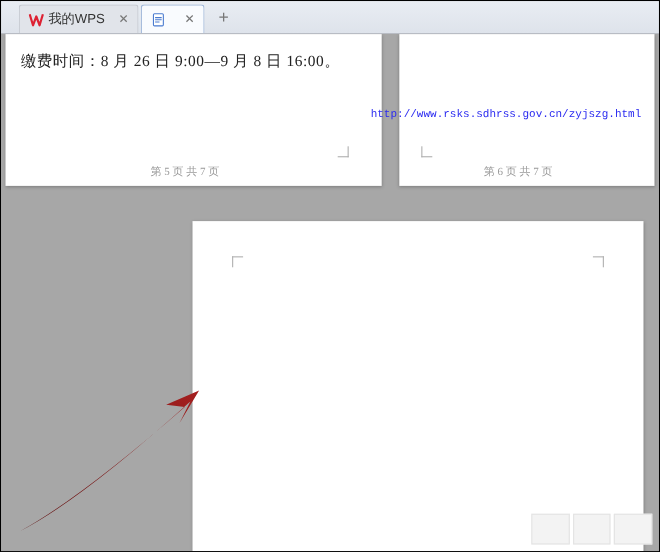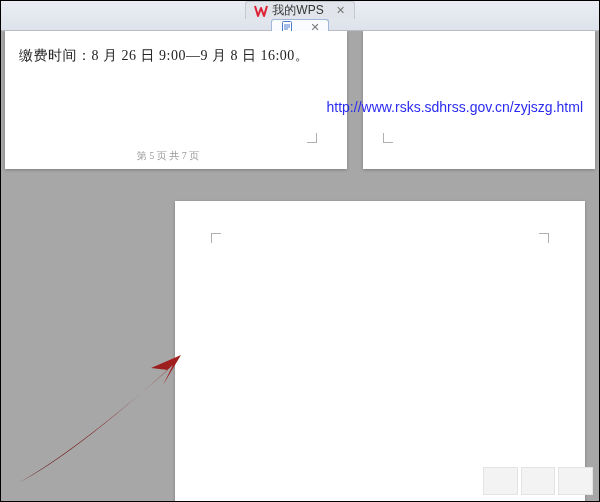--- a/index.html
+++ b/index.html
@@ -9,24 +9,23 @@
     font-family: "Microsoft YaHei", Arial, sans-serif;
     overflow: hidden;
     position: relative;
     border: 1px solid #000;
   }
   .tabbar {
     height: 30px;
     background: linear-gradient(#e9edf3, #dee3eb);
     border-bottom: 1px solid #b8bcc4;
     display: flex;
-    align-items: center;
-    padding-left: 2px;
+    align-items: flex-end;
+    padding-left: 16px;
     position: relative;
-    flex-direction: column;
   }
   .tab {
     height: 26px;
     display: flex;
     align-items: center;
     padding: 0 6px 0 8px;
     font-size: 12px;
     color: #333;
     border: 1px solid #c4c8d0;
     border-bottom: none;
@@ -74,22 +73,22 @@
     font-size:14px; color:#222; font-family: SimSun, serif;
     letter-spacing:.5px;
   }
   .footer {
     position:absolute; left:0; right:16px; bottom:6px;
     text-align:center; font-size:10px; color:#9a9a9a;
     font-family: SimSun, serif;
   }
   .p6-link {
     position:absolute; right:12px; top:68px;
-    font-size:14px; color:#2a2af0;
-    font-family: Liberation Sans, sans-serif;
+    font-size:10px; color:#2a2af0;
+    font-family: Liberation Mono, monospace;
   }
   .arrow {
     position:absolute; left:12px; bottom:16px;
     width:200px; height:150px; pointer-events:none;
   }
   .bottom-boxes {
     position:absolute; right:6px; bottom:6px; width:110px; height:28px;
     display:flex; gap:3px;
   }
   .bottom-boxes div { flex:1; background:#f3f3f3; border:1px solid #e3e3e3; }
@@ -125,20 +124,21 @@
 
   <div class="page page5">
     <div class="p5-text">缴费时间：8 月 26 日 9:00—9 月 8 日 16:00。</div>
     <div class="crop br" style="right:30px; bottom:26px"></div>
     <div class="footer">第 5 页 共 7 页</div>
   </div>
 
   <div class="page page6">
     <div class="p6-link">http://www.rsks.sdhrss.gov.cn/zyjszg.html</div>
     <div class="crop bl" style="left:20px; bottom:26px"></div>
+    <div class="footer">第 6 页 共 7 页</div>
   </div>
 
   <div class="page page7">
     <div class="crop br" style="left:36px; top:32px; transform:rotate(180deg)"></div>
     <div class="crop bl" style="right:36px; top:32px; transform:rotate(180deg)"></div>
   </div>
 
   <svg class="arrow" viewBox="0 0 200 150">
     <defs>
       <linearGradient id="ag" x1="0" y1="1" x2="1" y2="0">

